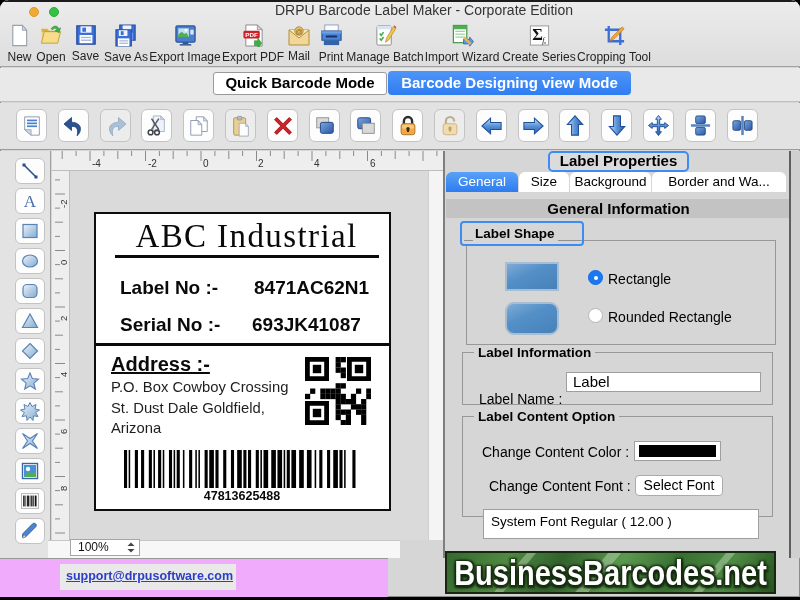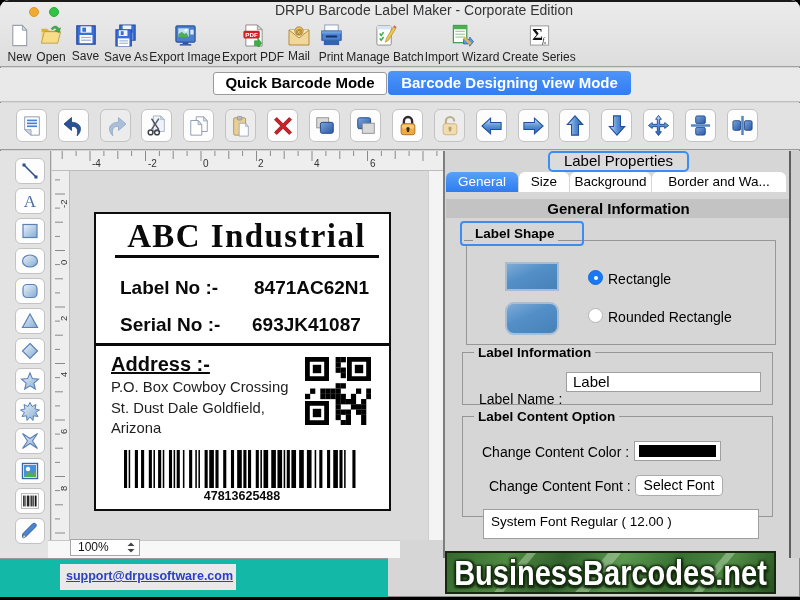--- a/index.html
+++ b/index.html
@@ -55,40 +55,40 @@
 #hscroll { position:absolute; left:48px; top:389px; width:352px; height:18px; background:#f7f7f7;
   border-top:1px solid #c6c6c6; }
 #divider { position:absolute; left:443px; top:0; width:2px; height:407px; background:#7e7e7e; }
 #zoomctl { position:absolute; left:22px; top:-2px; width:70px; height:17px; background:#fff;
   border:1px solid #a5a5a5; font-size:12px; color:#111; line-height:14px; padding-left:7px; }
 
 
 #label { position:absolute; left:24px; top:41px; width:297px; height:299px; background:#fff;
   border:2px solid #0d0d0d; }
 #lab-title { position:absolute; left:0; top:4px; width:100%; text-align:center; text-indent:8px;
-  font-family:"Liberation Serif", serif; font-weight:bold; font-size:33px; color:#0a0a0a; letter-spacing:1.4px; }
+  font-family:"Liberation Serif", serif; font-weight:normal; font-size:33px; color:#0a0a0a; letter-spacing:1.4px; }
 #lab-underline { position:absolute; left:19px; top:41px; width:264px; height:3px; background:#0a0a0a; }
 .lab-row { position:absolute; left:24px; width:269px; font-weight:bold; font-size:19px; color:#0a0a0a; }
 .lab-k { position:absolute; left:0; white-space:nowrap; }
 .lab-v { position:absolute; white-space:nowrap; }
 #lab-sep { position:absolute; left:0px; top:129px; width:293px; height:2.5px; background:#0a0a0a; }
 #lab-addr-h { position:absolute; left:15px; top:139px; font-weight:bold; font-size:20px;
   color:#0a0a0a; text-decoration:underline; }
 #lab-addr { position:absolute; left:15px; top:163px; font-size:14.8px; color:#1e1e1e; line-height:20.7px; }
 #lab-qr { position:absolute; left:209px; top:143px; width:66px; height:68px; }
 #lab-barcode { position:absolute; left:28px; top:236px; width:232px; height:38px; }
 #lab-digits { position:absolute; left:0; top:275px; width:292px; text-align:center;
   font-weight:bold; font-size:12.5px; color:#0a0a0a; }
 
 
 #panel { position:absolute; left:445px; top:0; width:344px; height:407px; background:#d6d6d6; }
 #pscroll { position:absolute; left:789px; top:0; width:11px; height:407px; background:#cfcfcf;
   border-left:2px solid #5e5e5e; }
 #lpbox { position:absolute; left:103px; top:0px; width:141px; height:21px; border-radius:5px;
-  border:2px solid #3c8cf3; background:#dbdbdb; font-weight:normal; font-size:15px;
+  border:2px solid #3c8cf3; background:#dbdbdb; font-weight:bold; font-size:15px;
   text-align:center; line-height:16px; color:#000; }
 .tab { position:absolute; top:21px; height:20px; background:#fff; color:#000;
   font-size:13.5px; text-align:center; line-height:20px; border-radius:6px 6px 0 0; }
 #tab-general { left:1px; width:72px; background:linear-gradient(#58a1f8,#2e7cf0); color:#fff; }
 #tab-size { left:74px; width:50px; }
 #tab-bg { left:125px; width:81px; }
 #tab-border { left:207px; width:134px; }
 #geninfo { position:absolute; left:1px; top:48px; width:345px; height:19px; background:#c3c3c3;
   font-weight:bold; font-size:15px; color:#000; text-align:center; line-height:19px; }
 #shapebox { position:absolute; left:21px; top:89px; width:310px; height:105px;
@@ -118,21 +118,21 @@
   border:1px solid #9f9f9f; padding:3px 4px; }
 #swatch > div { width:100%; height:100%; background:#000; }
 #btn-font { position:absolute; left:172px; top:58px; width:88px; height:21px; background:#fff;
   border:1px solid #ababab; border-radius:4px; font-size:14px; color:#000;
   text-align:center; line-height:19px; }
 #fontbox { position:absolute; left:20px; top:92px; width:276px; height:30px; background:#fff;
   border:1px solid #9f9f9f; font-size:13.5px; color:#000; padding:4px 0 0 7px; }
 
 
 #supportband { position:absolute; left:0; top:558px; width:388px; height:39px;
-  background:#14b8a6; border-top:1px solid #989898; }
+  background:#f0abfc; border-top:1px solid #989898; }
 #linkbg { position:absolute; left:60px; top:5px; width:176px; height:26px; background:#e9e9e9; }
 #slink { position:absolute; left:66px; top:10px; font-size:12.5px; font-weight:bold;
   color:#2b3fc4; text-decoration:underline; }
 #banner { position:absolute; left:445px; top:551px; width:331px; height:43px;
   border:2px solid #16280f; overflow:hidden;
   background:linear-gradient(115deg,#35682e 0%,#4f8942 18%,#32612c 34%,#5c9850 52%,#386f31 68%,#4f8a45 84%,#27521f 100%); }
 #banner .streak { position:absolute; width:7px; height:90px; background:rgba(215,240,205,0.38);
   transform:rotate(40deg); }
 #bannertext { position:absolute; left:0; top:5px; width:100%; text-align:center;
   font-size:29px; font-weight:bold; color:#fff; letter-spacing:0px; transform:scaleY(1.18); transform-origin:50% 55%;
@@ -255,20 +255,28 @@
         </svg>
       <div class="lbl">Import Wizard</div>
     </div>
     <div class="titem" style="left:479px;width:120px;">
       <svg width="23" height="23" viewBox="0 0 24 24">
           <rect x="2.5" y="2" width="19" height="20" fill="#fdfdfd" stroke="#999" stroke-width="1"></rect>
           <text x="10" y="17" font-family="Liberation Serif, serif" font-size="17" font-weight="bold" fill="#111" text-anchor="middle">Σ</text>
           <text x="17" y="20" font-family="Liberation Serif, serif" font-size="8" font-style="italic" fill="#111" text-anchor="middle">fₓ</text>
         </svg>
       <div class="lbl">Create Series</div>
+    </div>
+    <div class="titem" style="left:554px;width:120px;">
+      <svg width="23" height="23" viewBox="0 0 24 24">
+          <path d="M6 2 V18 H22" fill="none" stroke="#3a6fd8" stroke-width="2.4"></path>
+          <path d="M2 6 H18 V22" fill="none" stroke="#3a6fd8" stroke-width="2.4"></path>
+          <path d="M20 3 L9 14 l-1.5 3.5 L11 16 L22 5 Z" fill="#f0a63c" stroke="#c07f1f" stroke-width="0.8"></path>
+        </svg>
+      <div class="lbl">Cropping Tool</div>
     </div>
   </div>
   <div id="modestrip">
     <div id="btn-quick">Quick Barcode Mode</div>
     <div id="btn-design">Barcode Designing view Mode</div>
   </div>
   <svg width="0" height="0" style="position:absolute">
       <defs>
     <linearGradient id="ag" x1="0" y1="0" x2="0" y2="1">
           <stop offset="0" stop-color="#c9def4"></stop>

